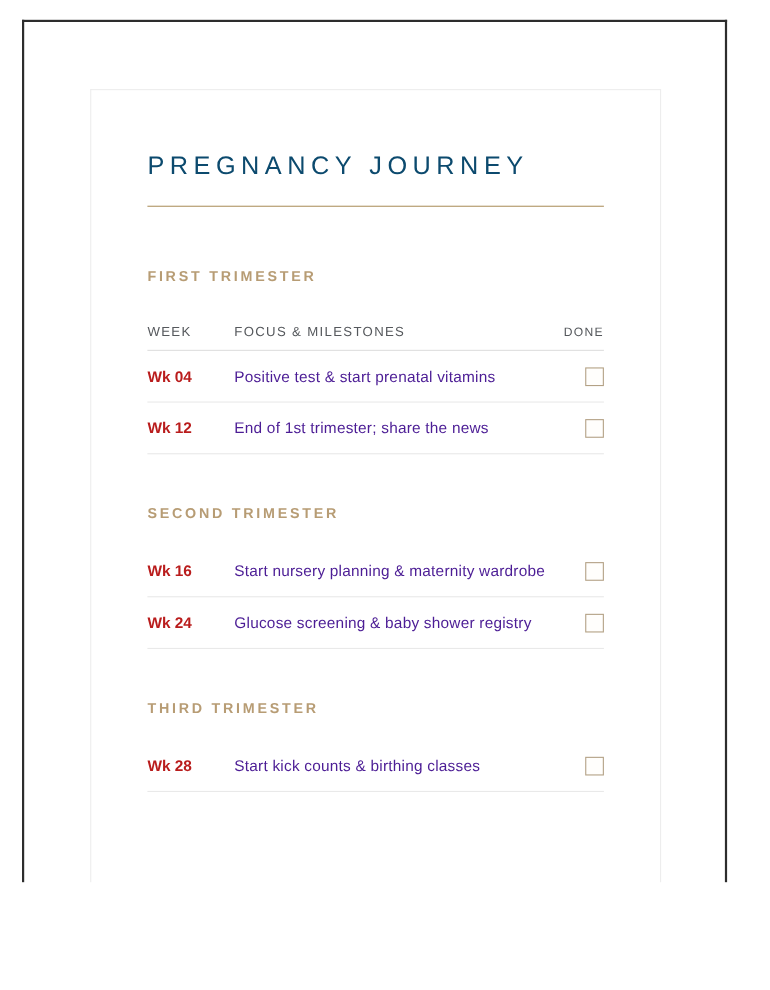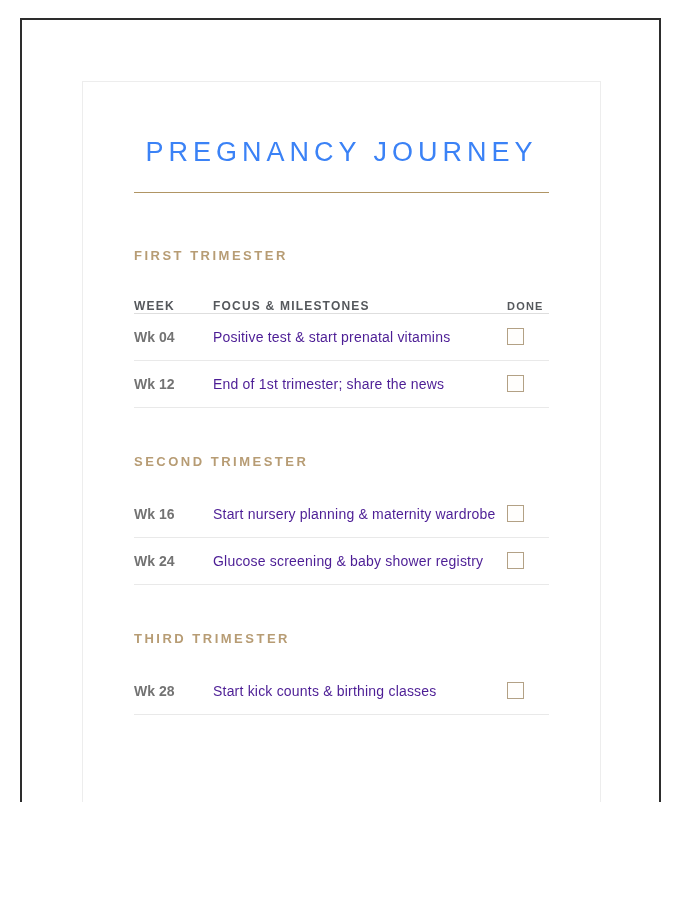--- a/index.html
+++ b/index.html
@@ -12,52 +12,52 @@
     overflow:hidden;
   }
 
   .card {
     position:absolute; left:60px; top:61px; bottom:-8px; width:519px;
     background:#ffffff; border:1px solid #ededed; border-bottom:none;
     padding:0 51px;
   }
 
   h1.title {
-    margin-top:55px; text-align:center;
-    font-size:27px; font-weight:400; letter-spacing:5px;
-    color:#3b82f6; line-height:1.15; white-space:nowrap;
+    margin-top:55px; text-align:left;
+    font-size:23px; font-weight:400; letter-spacing:5px;
+    color:#0c4a6e; line-height:1.15; white-space:nowrap;
   }
 
   .rule { margin-top:24px; height:1px; background:#b09564; }
 
   .section-title {
     font-size:13px; font-weight:700; letter-spacing:2.5px;
     color:#b79c74; line-height:1.15;
   }
   .section-first .section-title { margin-top:56px; }
   .section-later .section-title { margin-top:47px; }
 
   .thead {
     display:flex; align-items:baseline;
-    margin-top:35px; 
+    margin-top:35px; padding-bottom:10px;
     border-bottom:1px solid #dedede;
-    color:#55585c; font-weight:700; font-size:12px; letter-spacing:1.2px;
+    color:#55585c; font-weight:400; font-size:12px; letter-spacing:1.2px;
   }
   .rows-later { margin-top:21px; }
 
   .row {
     display:flex; align-items:center; height:47px;
     border-bottom:1px solid #e9e9e9;
   }
 
   .col-week  { width:79px; flex:0 0 79px; }
   .col-focus { flex:1 1 auto; }
-  .col-done  { flex:0 0 42px; width:42px; text-align:left; font-size:11px; }
+  .col-done  { flex:0 0 42px; width:42px; text-align:right; font-size:11px; }
 
-  .week  { font-size:14px; font-weight:700; color:#737373; }
+  .week  { font-size:14px; font-weight:700; color:#b91c1c; }
   .focus { font-size:14px; font-weight:400; color:#4c1d95; letter-spacing:0.2px; }
 
   .checkbox {
     display:inline-block; width:17px; height:17px;
     border:1px solid #b3a185; background:#fffefc; vertical-align:middle;
   }
 </style>
 </head>
 <body>
 

